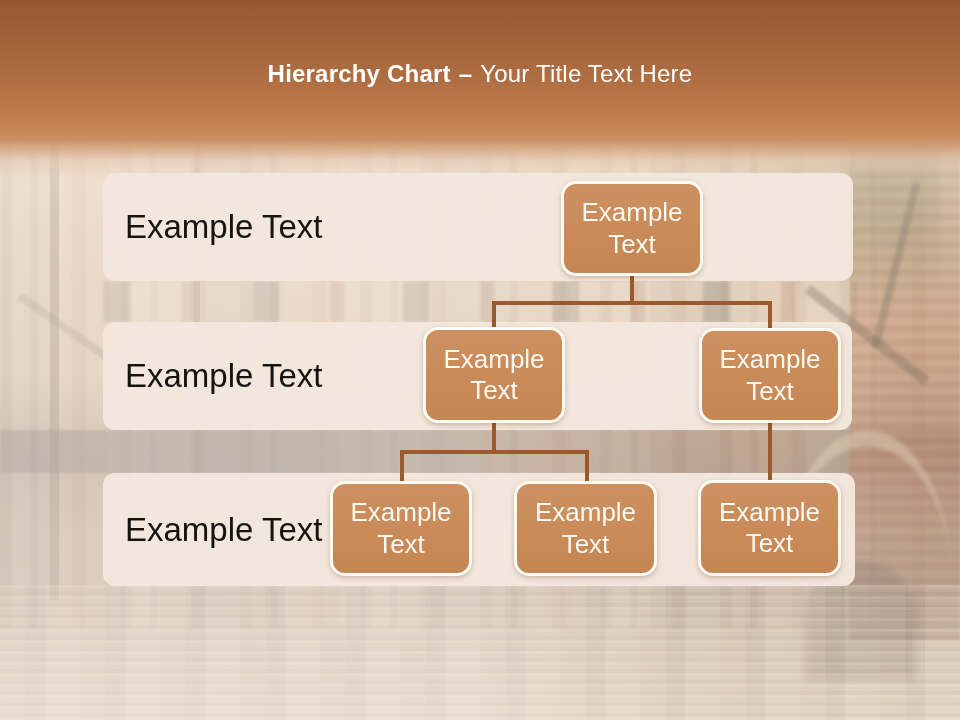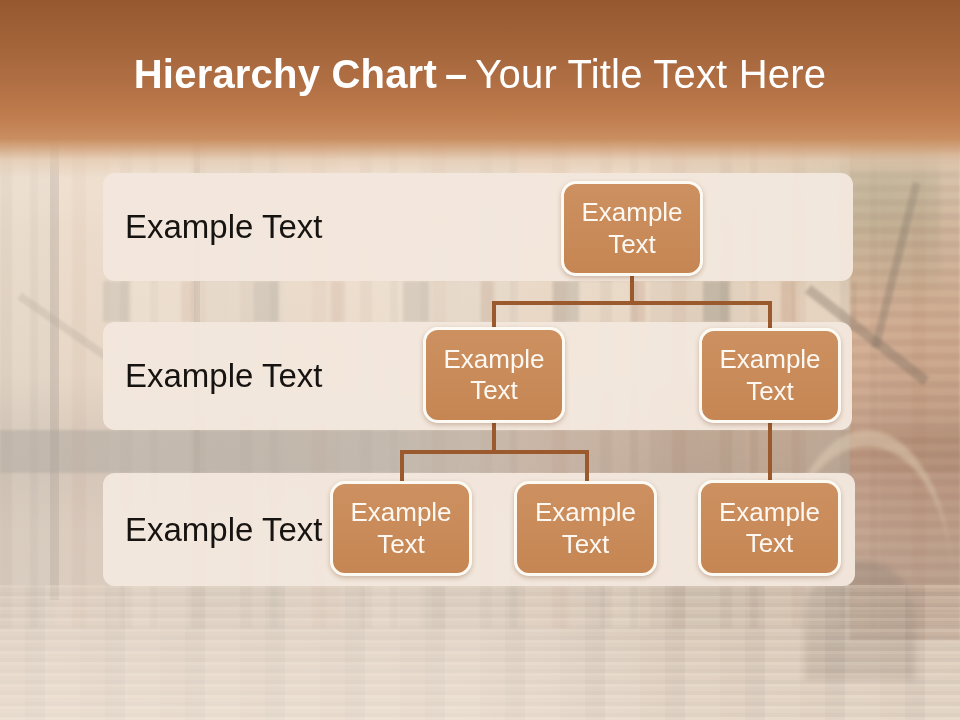--- a/index.html
+++ b/index.html
@@ -48,21 +48,21 @@
      linear-gradient(90deg, rgba(247,237,227,.52) 0%, rgba(247,237,227,.50) 50%,
        rgba(245,231,217,.30) 72%, rgba(245,231,217,.22) 100%),
      linear-gradient(180deg, rgba(250,236,220,.40) 17%, rgba(250,236,220,.12) 32%,
        rgba(250,236,220,.08) 60%, rgba(250,236,220,.30) 100%);}
 
   
   .header{position:absolute;left:0;top:0;width:960px;height:178px;z-index:2;background:
      linear-gradient(180deg, #96582f 0%, #a3643a 25%, #b37145 50%, #c07d4e 66%,
        #c98e60 78%, rgba(226,197,170,.55) 90%, rgba(226,197,170,0) 100%);}
   .title{position:absolute;left:0;top:54px;width:960px;text-align:center;z-index:6;
-     color:#ffffff;font-size:40px;line-height:40px;letter-spacing:.2px;}
+     color:#ffffff;font-size:24px;line-height:40px;letter-spacing:.2px;}
   .title .b{font-weight:700;}
   .title .sep{font-weight:700;margin:0 8px;}
   .title .r{font-weight:400;}
 
   
   .band{position:absolute;left:103px;background:rgba(243,231,221,.97);border-radius:12px;z-index:3;
      display:flex;align-items:center;}
   .band-1{top:173px;width:750px;height:108px;}
   .band-2{top:322px;width:749px;height:108px;}
   .band-3{top:473px;width:752px;height:113px;}

